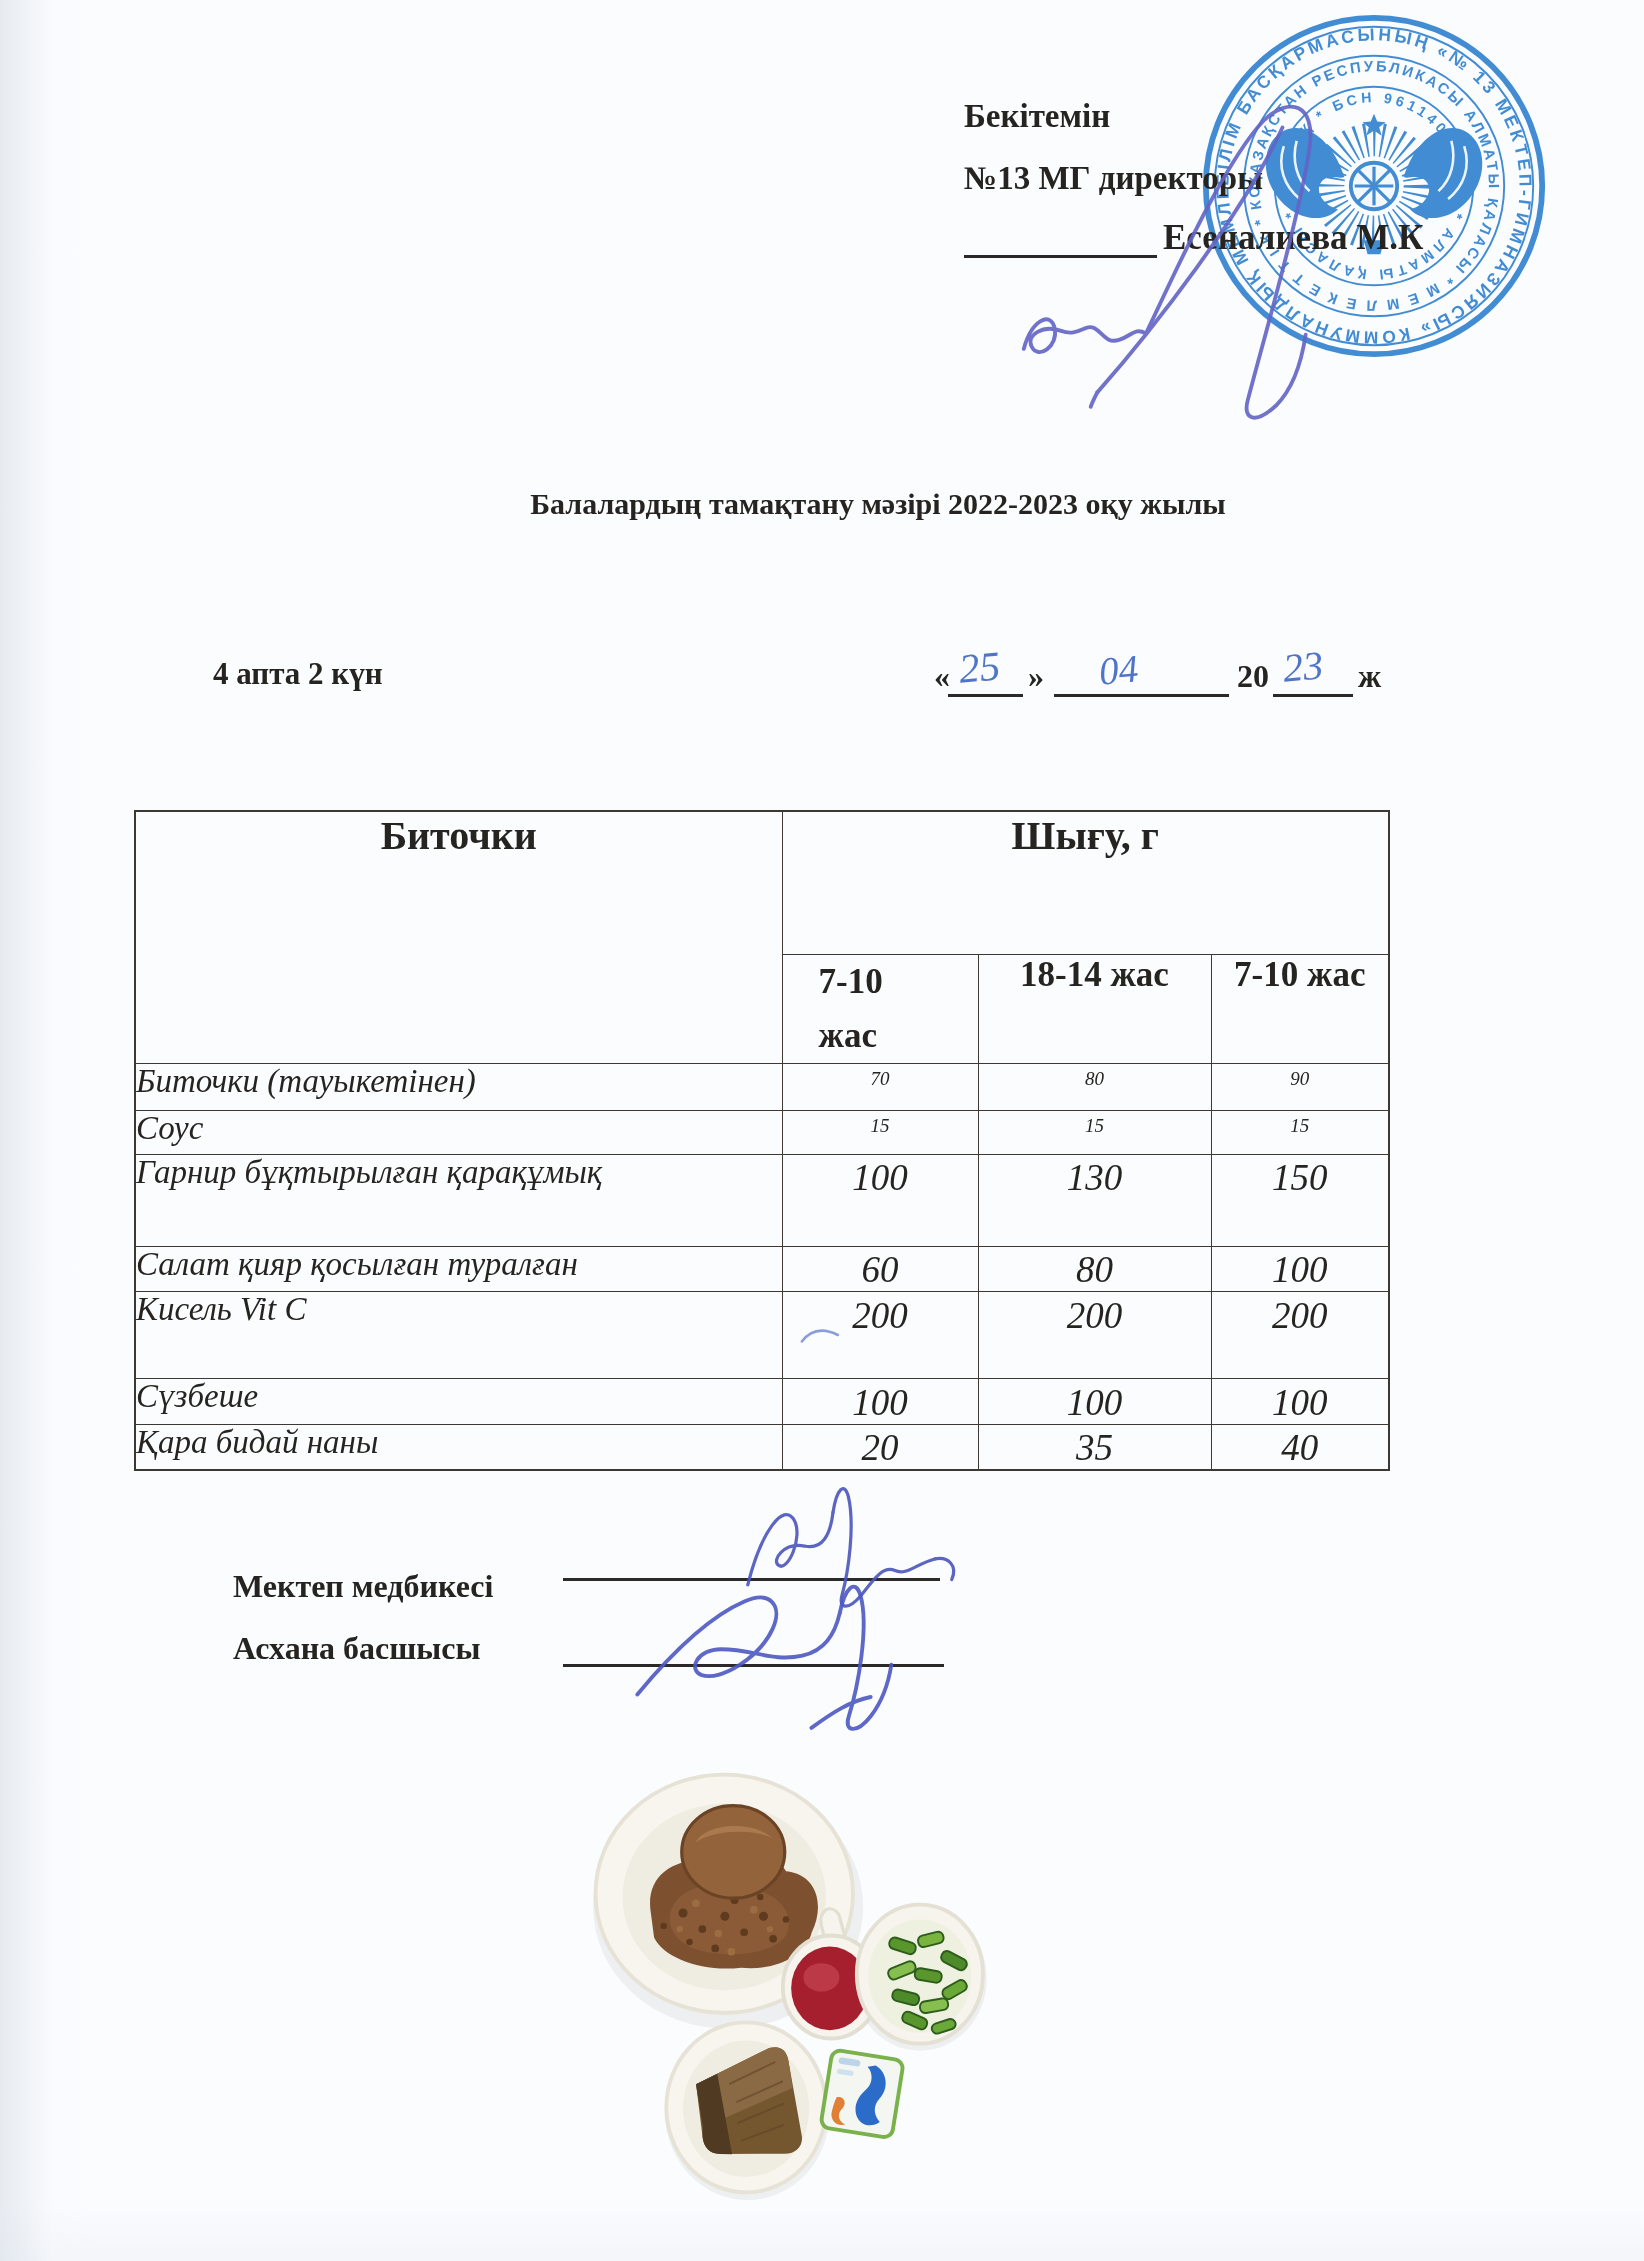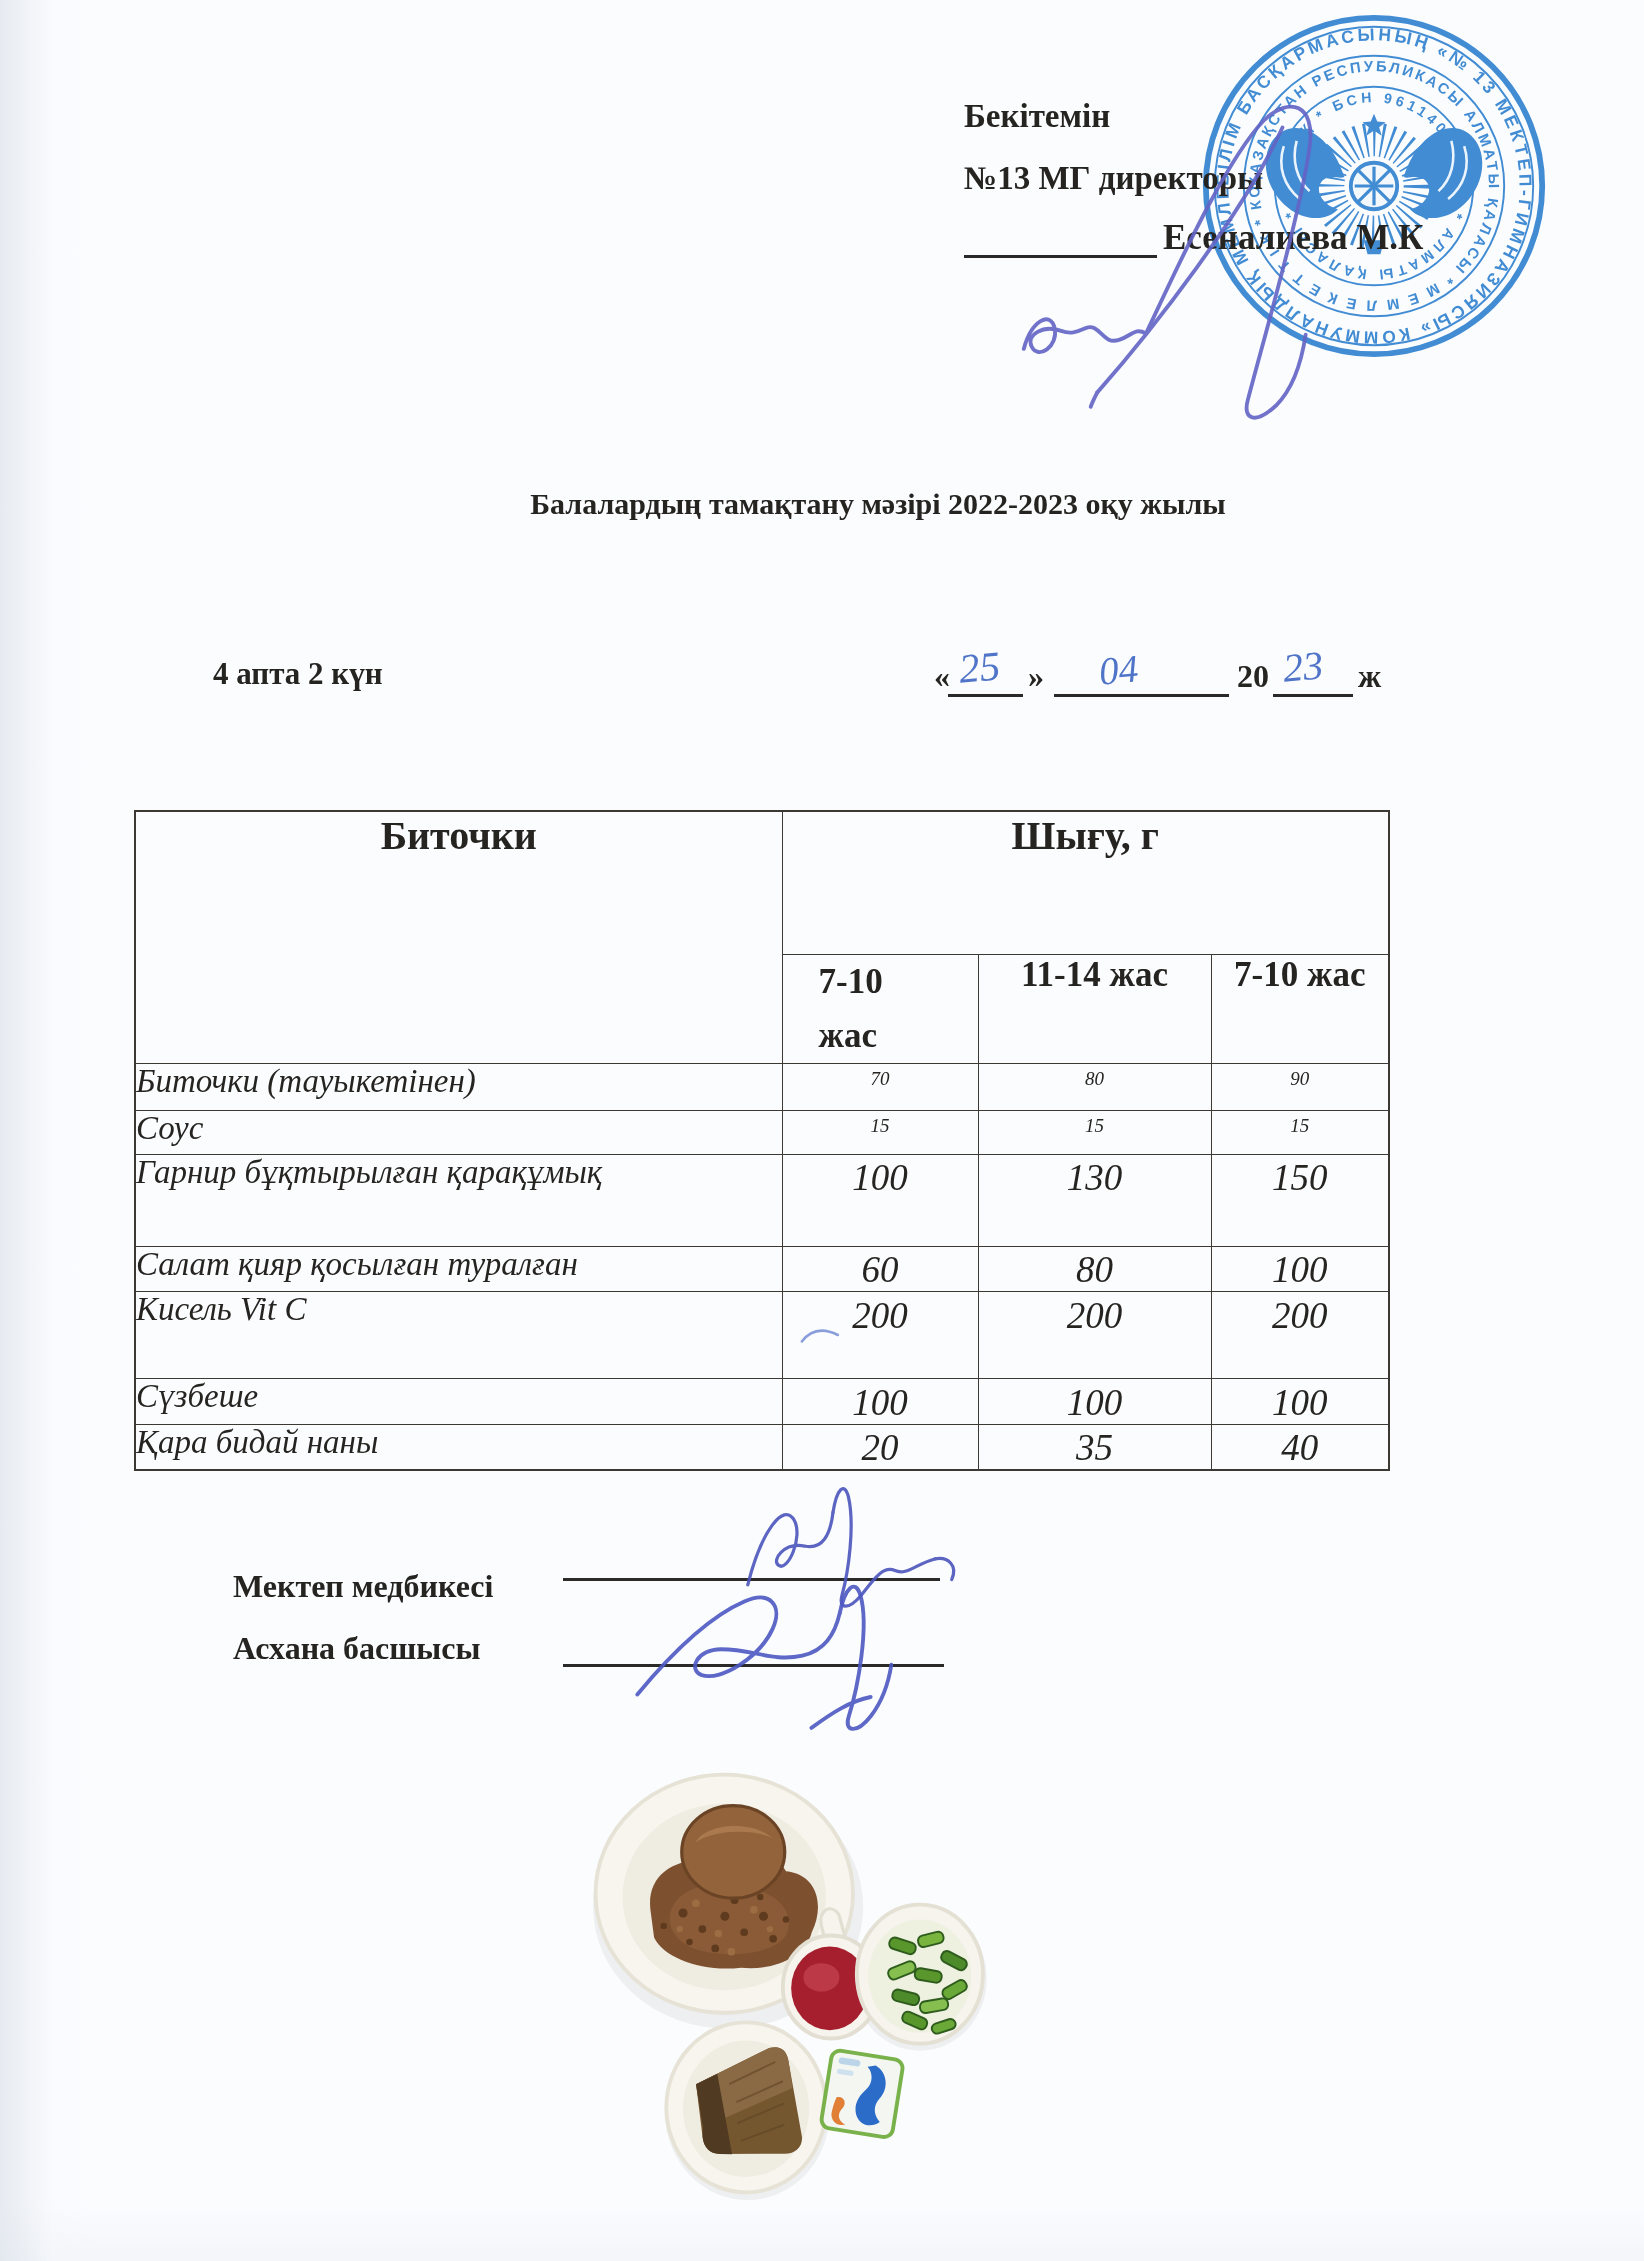--- a/index.html
+++ b/index.html
@@ -118,21 +118,21 @@
         <col style="width:233px">
         <col style="width:178px">
       </colgroup>
     <tbody>
         <tr style="height:143px;">
       <th class="dishes-hd" rowspan="2">Биточки</th>
       <th class="output-hd" colspan="3">Шығу, г</th>
     </tr>
     <tr style="height:104px;">
       <th class="age-hd left"><span class="wrap2">7-10 жас</span></th>
-      <th class="age-hd">11-14 жас</th>
+      <th class="age-hd">18-14 жас</th>
       <th class="age-hd">7-10 жас</th>
     </tr>
     <tr class="r-sm" style="height:47px;">
       <td class="dish">Биточки (тауыкетінен)</td>
       <td class="val">70</td>
       <td class="val">80</td>
       <td class="val">90</td>
     </tr>
     <tr class="r-sm" style="height:44px;">
       <td class="dish">Соус</td>

